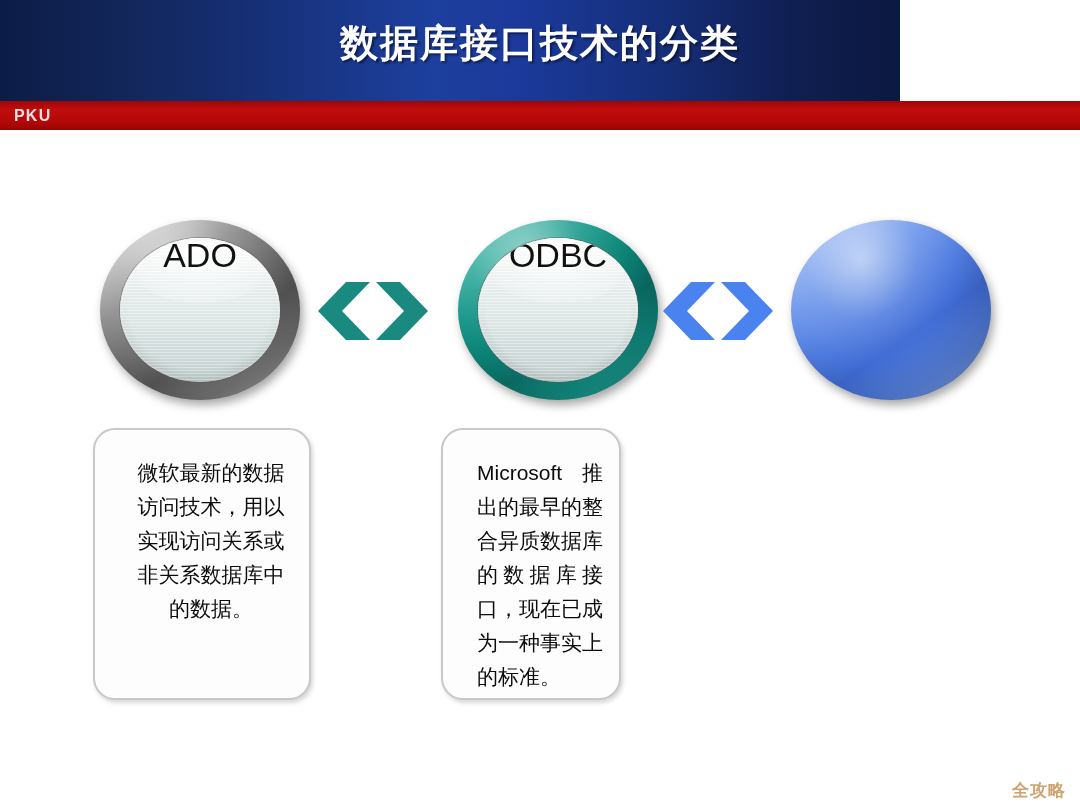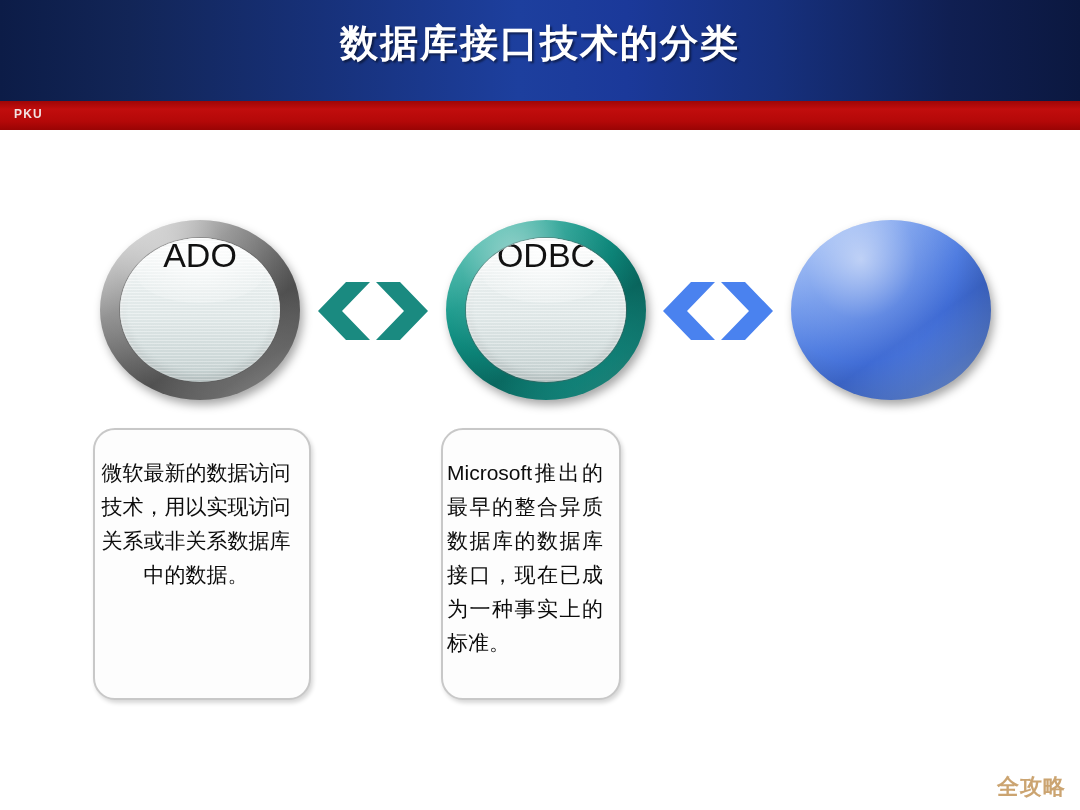--- a/index.html
+++ b/index.html
@@ -13,21 +13,21 @@
   body {
     font-family: "Liberation Sans", "DejaVu Sans", sans-serif;
     background: #ffffff;
     position: relative;
   }
 
   
   .slide-header {
     position: absolute;
     left: 0; top: 0;
-    width: 1080px;
+    width: 900px;
     height: 101px;
     background:
       linear-gradient(to right,
         #0c1c47 0%,
         #122557 12%,
         #17317a 30%,
         #1d3f9e 48%,
         #1b399a 58%,
         #16307d 72%,
         #101f52 88%,
@@ -61,42 +61,42 @@
         #b40808 70%,
         #990404 100%);
   }
 
   .pku-logo {
     position: absolute;
     left: 14px;
     top: 107px;
     color: #f2e2e2;
     font-family: "Liberation Sans", sans-serif;
-    font-size: 12px;
+    font-size: 16px;
     font-weight: bold;
     letter-spacing: 1.2px;
   }
 
   
   .stage {
     position: absolute;
     left: 0; top: 130px;
     width: 1080px;
     height: 680px;
     background: #ffffff;
   }
 
   
   .node {
     position: absolute;
     width: 200px;
     height: 180px;
   }
   .node-ado  { left: 100px; top: 90px; }
-  .node-odbc { left: 446px; top: 90px; }
+  .node-odbc { left: 458px; top: 90px; }
   .node-jdbc { left: 791px; top: 90px; }
 
   .circle-outer {
     position: absolute;
     left: 0; top: 0;
     width: 200px;
     height: 180px;
     border-radius: 50%;
     filter: drop-shadow(3px 5px 5px rgba(0,0,0,0.35));
   }
@@ -231,21 +231,21 @@
   .arrow-2 { left: 663px; }
   .arrow svg { display: block; width: 110px; height: 58px; }
 
   
   .card {
     position: absolute;
     background: #fdfdfd;
     border: 2px solid #c8c8c8;
     border-radius: 22px;
     box-shadow: 2px 3px 4px rgba(0,0,0,0.16);
-    padding: 26px 16px 16px 4px;
+    padding: 26px 16px 16px 34px;
   }
   .card-1 { left: 93px;  top: 298px; width: 218px; height: 272px; }
   .card-2 { left: 441px; top: 298px; width: 180px; height: 272px; }
   .card-3 { left: 792px; top: 298px; width: 206px; height: 272px; }
 
   .card-text {
     font-family: "Liberation Sans", "DejaVu Sans", sans-serif;
     font-size: 21px;
     line-height: 1.62;
     color: #0c0c0c;
@@ -255,21 +255,21 @@
   }
   .card-1 .card-text { text-align: center; word-break: normal; }
   .card-3 .card-text { text-align: center; word-break: normal; }
 
   
   .watermark {
     position: absolute;
     right: 14px;
     bottom: 8px;
     font-family: "DejaVu Sans", sans-serif;
-    font-size: 22px;
+    font-size: 17px;
     font-weight: bold;
     color: #c9a06a;
     letter-spacing: 1px;
     opacity: 0.95;
     text-shadow: 0 1px 1px rgba(255,255,255,0.7);
   }
 </style>
 </head>
 <body>
 

